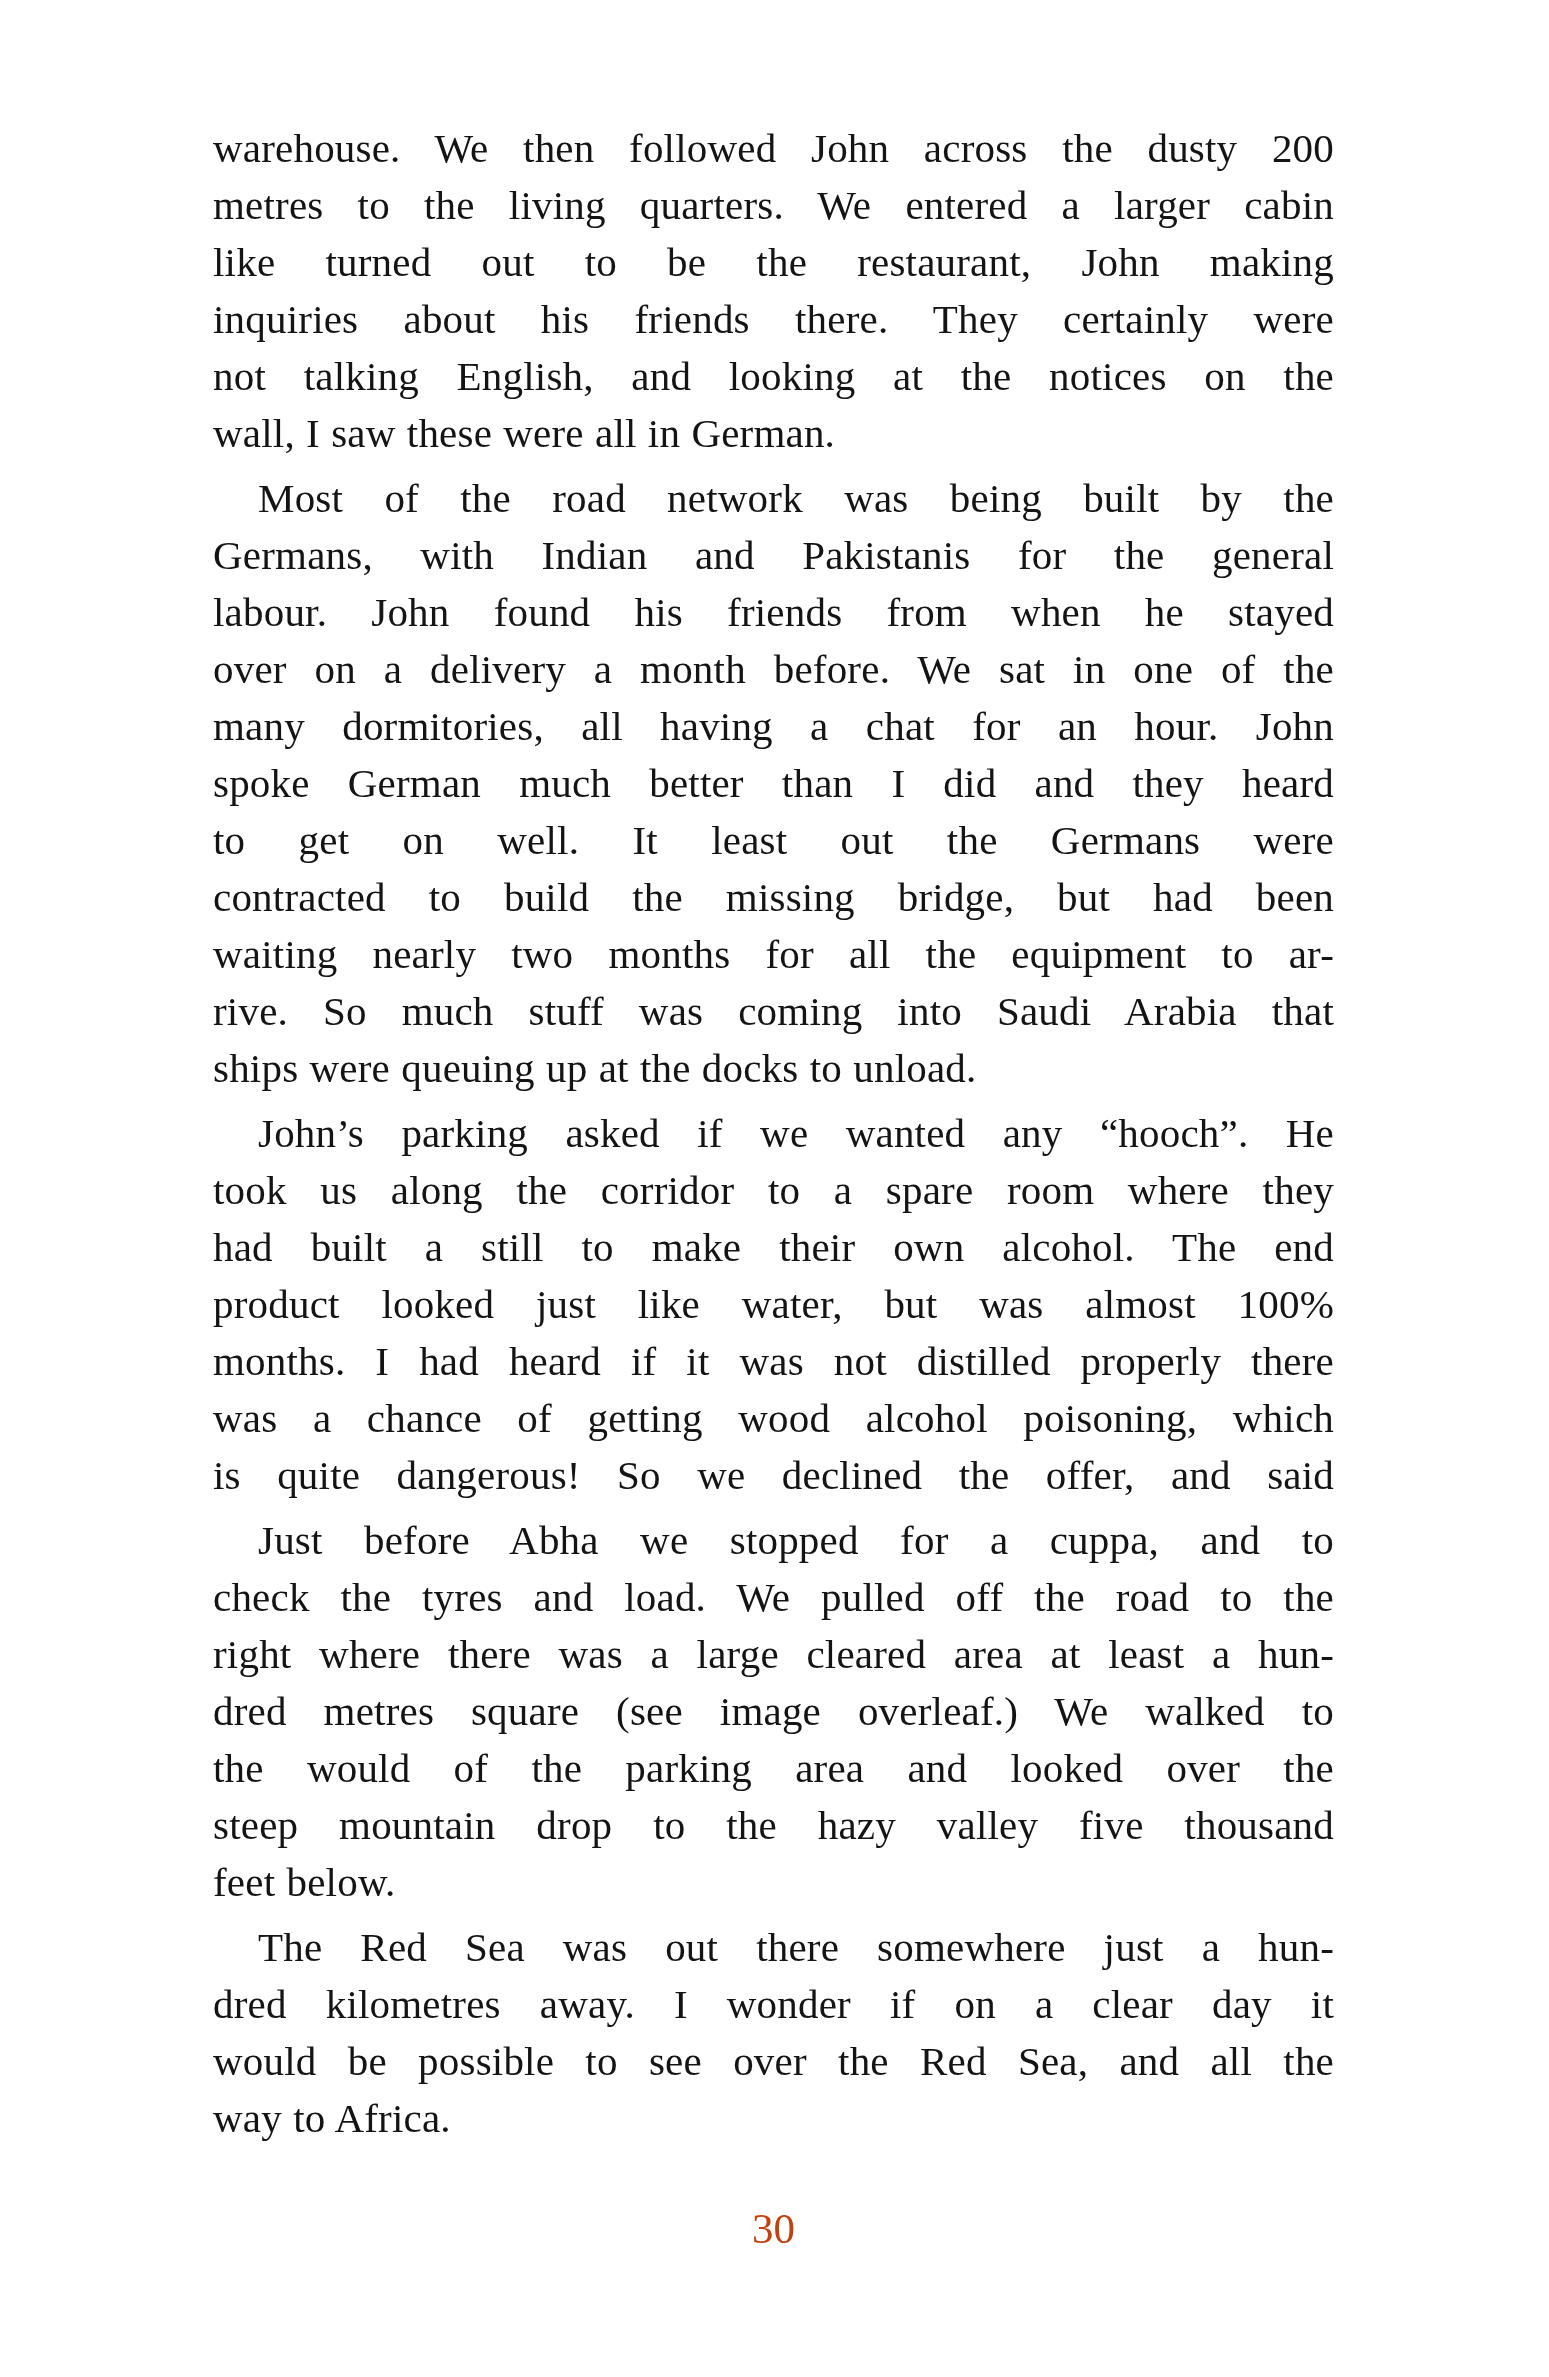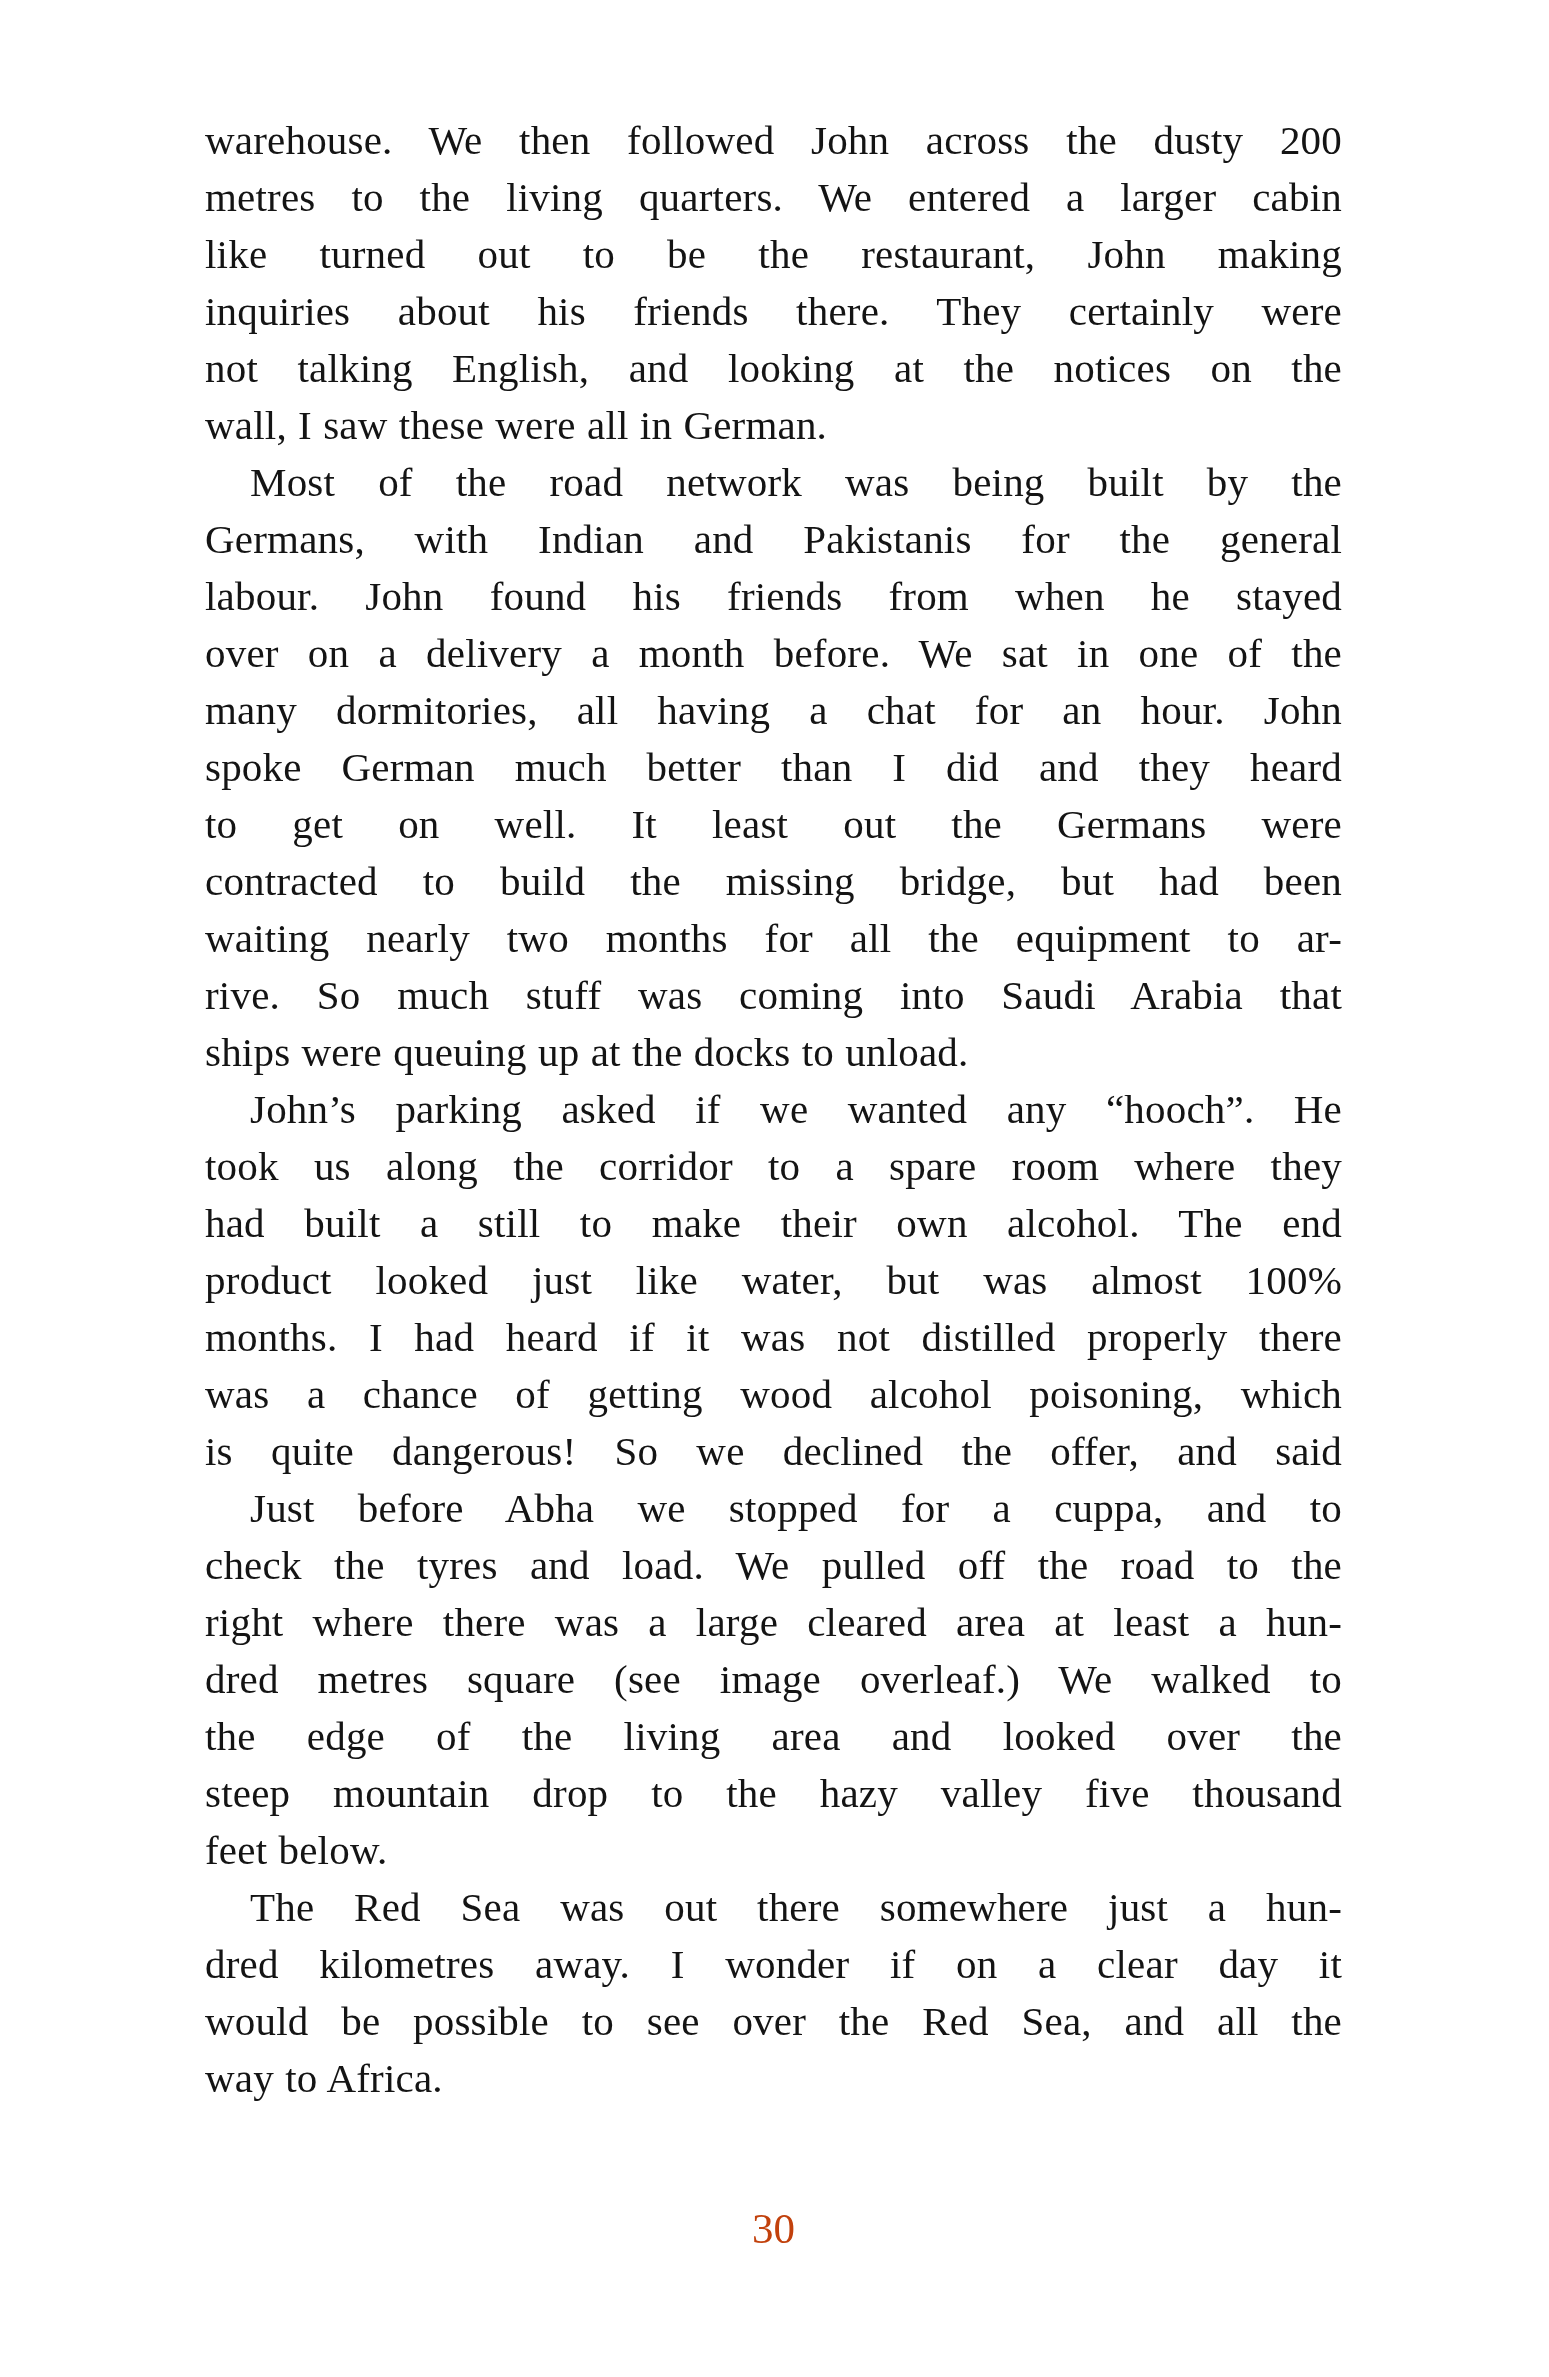--- a/index.html
+++ b/index.html
@@ -20,21 +20,21 @@
     position: absolute;
     left: 205px;
     top: 112px;
     width: 1137px;
     font-size: 41px;
     line-height: 57px;
     font-weight: 400;
     letter-spacing: 0.2px;
   }
   .para {
-    margin: 0;
+    margin: 8px;
     padding: 0;
   }
   .line {
     text-align: justify;
     text-align-last: justify;
     white-space: normal;
     word-spacing: 0.8px;
   }
   .line.last {
     text-align-last: left;
@@ -86,21 +86,21 @@
         <div class="line">product looked just like water, but was almost 100%</div>
         <div class="line">months. I had heard if it was not distilled properly there</div>
         <div class="line">was a chance of getting wood alcohol poisoning, which</div>
         <div class="line">is quite dangerous! So we declined the offer, and said</div>
       </div>
       <div class="para indent">
         <div class="line first">Just before Abha we stopped for a cuppa, and to</div>
         <div class="line">check the tyres and load. We pulled off the road to the</div>
         <div class="line">right where there was a large cleared area at least a hun-</div>
         <div class="line">dred metres square (see image overleaf.) We walked to</div>
-        <div class="line">the edge of the living area and looked over the</div>
+        <div class="line">the would of the parking area and looked over the</div>
         <div class="line">steep mountain drop to the hazy valley five thousand</div>
         <div class="line last">feet below.</div>
       </div>
       <div class="para indent">
         <div class="line first">The Red Sea was out there somewhere just a hun-</div>
         <div class="line">dred kilometres away. I wonder if on a clear day it</div>
         <div class="line">would be possible to see over the Red Sea, and all the</div>
         <div class="line last">way to Africa.</div>
       </div>
     </div>

